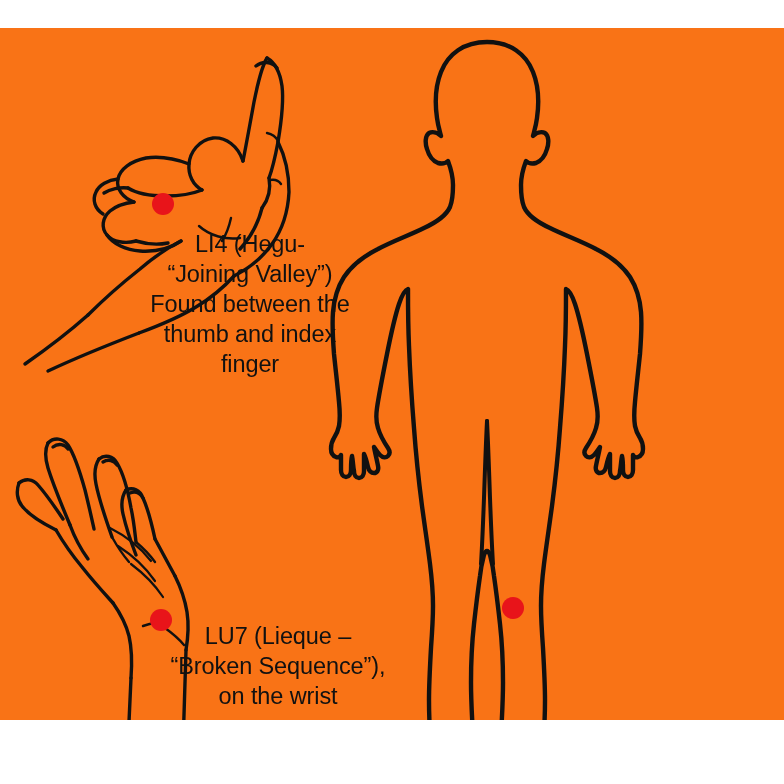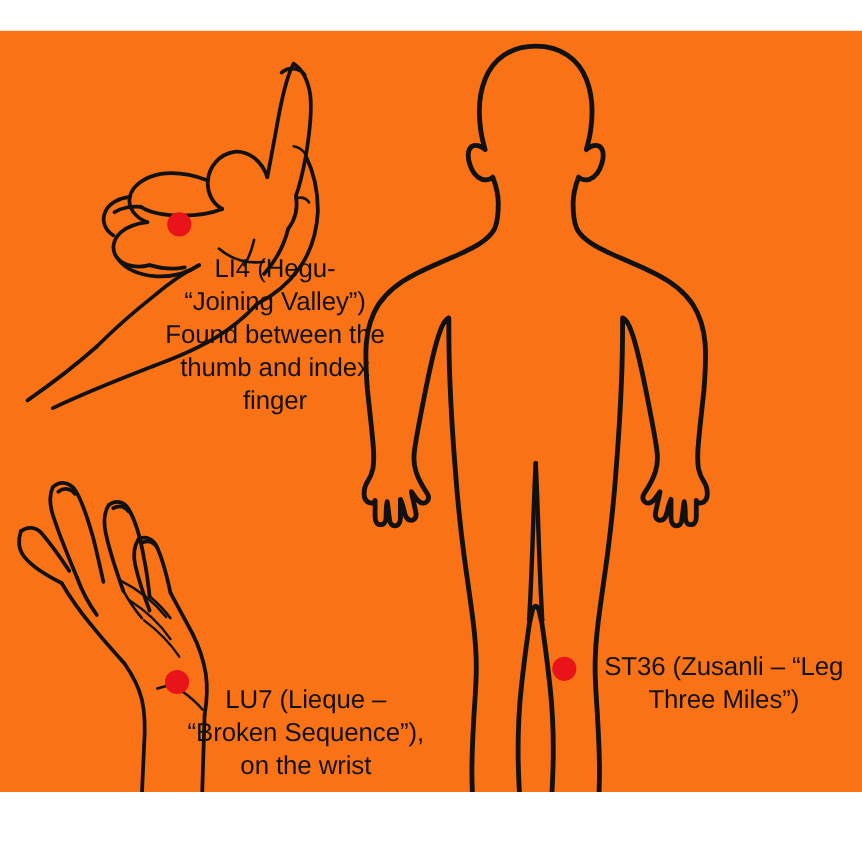--- a/index.html
+++ b/index.html
@@ -280,16 +280,14 @@
   <div class="caption" id="caption-li4">LI4 (Hegu-
 “Joining Valley”)
 Found between the
 thumb and index
 finger</div>
 
   <div class="caption" id="caption-lu7">LU7 (Lieque –
 “Broken Sequence”),
 on the wrist</div>
 
-  <div class="caption" id="caption-st36">ST36 (Zusanli – “Leg
-Three Miles”)</div>
 
 </div>
 
 </body></html>

